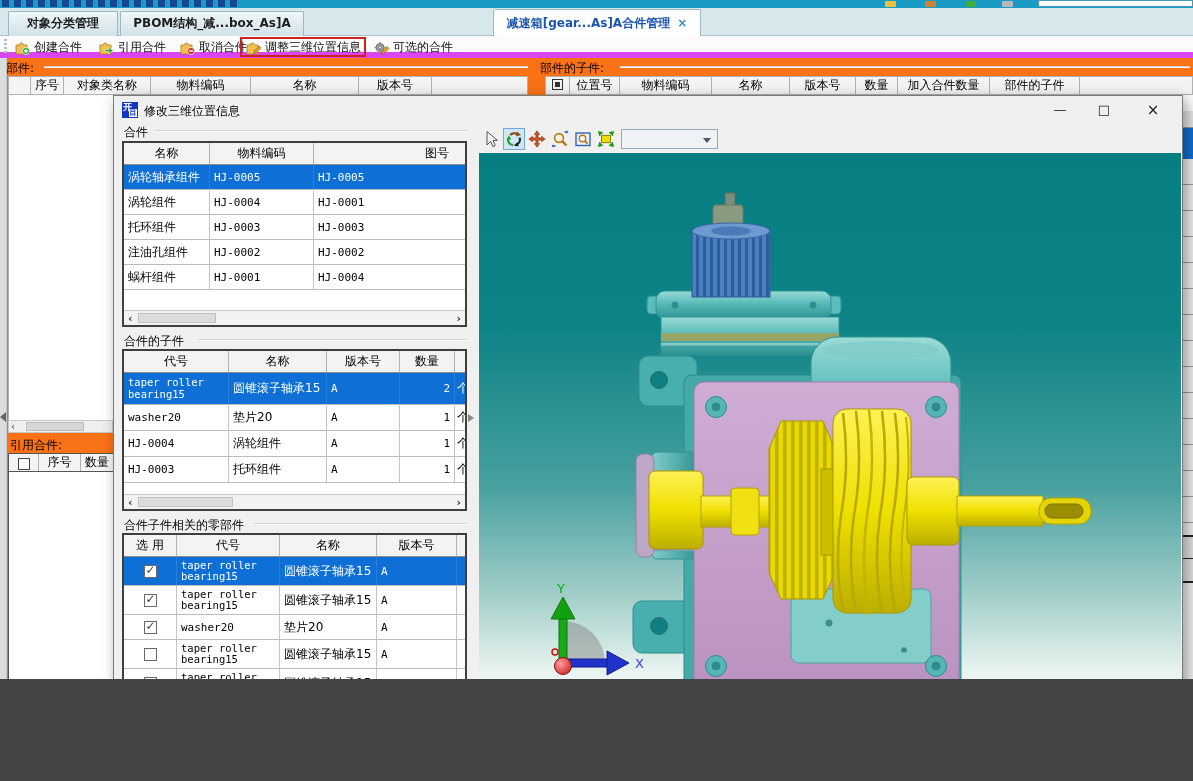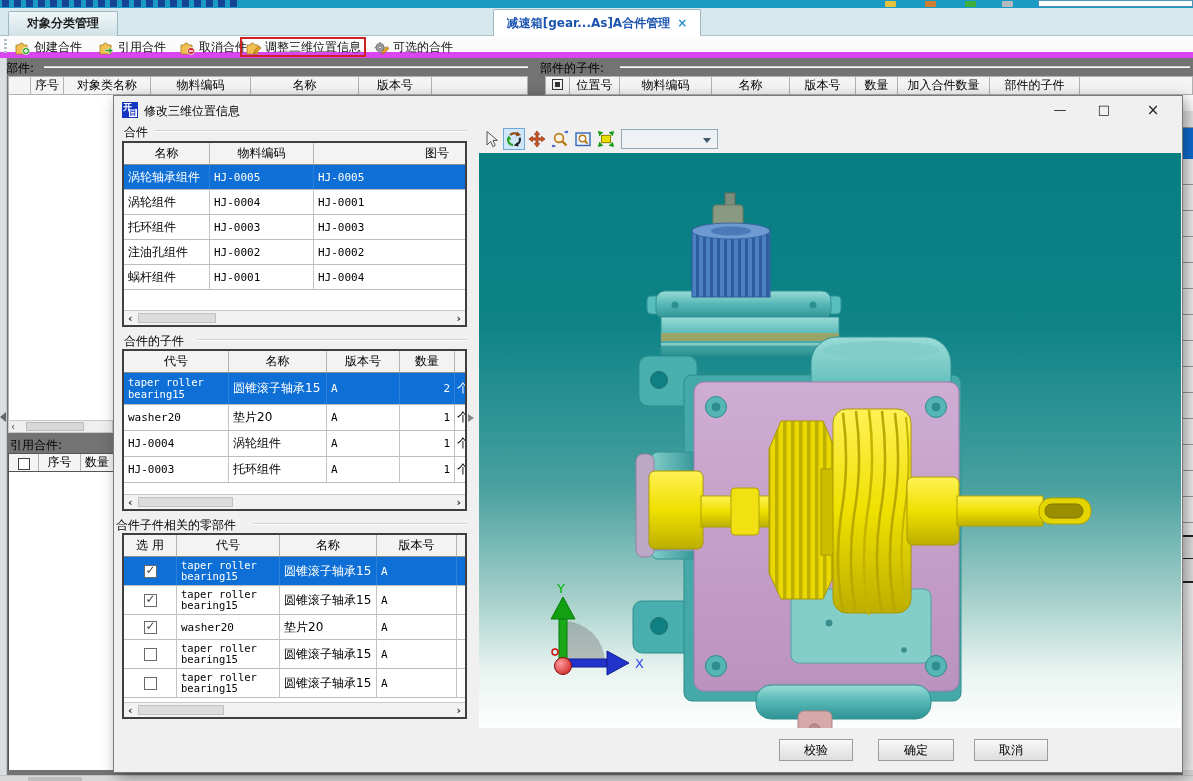--- a/index.html
+++ b/index.html
@@ -1,17 +1,17 @@
 <!DOCTYPE html>
 <html><head>
 <meta charset="utf-8">
 <style>
 *{box-sizing:border-box;margin:0;padding:0}
 body{margin:0;background:#444}
-.screen{position:relative;width:1193px;height:781px;background:#737373;overflow:hidden;
+.screen{position:relative;width:1193px;height:679px;background:#f97316;overflow:hidden;
   font-family:"DejaVu Sans","Liberation Sans",sans-serif;font-size:12px;color:#000}
 .abs{position:absolute}
 
 
 .titlebar{left:0;top:0;width:1193px;height:8px;background:#1a9bc3}
 .tb-marks{left:2px;top:0;width:240px;height:7px;
   background:repeating-linear-gradient(90deg,#16338f 0 7px,rgba(0,0,0,0) 7px 12px);opacity:.85}
 .tb-ico{top:1px;width:11px;height:6px;border-radius:1px}
 .tb-input{left:1038px;top:0;width:155px;height:7px;background:#fff;border:1px solid #4d94b5}
 
@@ -101,20 +101,21 @@
     <div class="abs tb-marks"></div>
     <div class="abs tb-ico" style="left:885px;background:#e5c23c"></div>
     <div class="abs tb-ico" style="left:925px;background:#d08030"></div>
     <div class="abs tb-ico" style="left:965px;background:#3fae3f"></div>
     <div class="abs tb-ico" style="left:1002px;background:#b3b9bd"></div>
     <div class="abs tb-input"></div>
   </div>
 
   <div class="abs tabbar">
     <div class="tab" style="left:8px;width:110px"><span>对象分类管理</span></div>
+    <div class="tab" style="left:120px;width:184px"><span>PBOM结构_减...box_As]A</span></div>
     <div class="tab active" style="left:493px;width:208px"><span>减速箱[gear...As]A合件管理</span><span class="x">×</span></div>
   </div>
 
   <div class="abs app-toolbar">
     <div class="abs grip"></div>
     <div class="titem" style="left:11px">
       <svg width="16" height="16" viewBox="0 0 16 16">
           <path d="M2 6 h3.4 a2 2 0 1 1 4 0 H13 v3.4 a2 2 0 1 0 0 4 V15 H2 Z" fill="#f0c050" stroke="#a87c20" stroke-width=".8"></path>
           <circle cx="12" cy="12" r="3.6" fill="#2aa52a" stroke="#fff" stroke-width=".7"></circle>
           <rect x="11.3" y="10" width="1.4" height="4" fill="#fff"></rect>
@@ -317,21 +318,21 @@
         <div class="td mono qty" style="width:55px">1</div>
         <div class="td" style="flex:1;border-right:none;padding:0 0 0 2px">个</div>
       </div>
       <div class="hs">
         <span class="ar" style="left:4px">‹</span>
           <span class="ar" style="right:4px">›</span>
         <div class="th2" style="left:14px;width:95px"></div>
       </div>
     </div>
 
-    <span class="grplabel" style="left:2px;top:421px">合件子件相关的零部件</span>
+    <span class="grplabel" style="left:10px;top:421px">合件子件相关的零部件</span>
     <div class="grpline" style="left:140px;top:427px;width:213px"></div>
     <div class="dtable" style="left:8px;top:437px;height:186px">
       <div class="thead">
         <div class="th" style="width:53px">选 用</div>
         <div class="th" style="width:103px">代号</div>
         <div class="th" style="width:97px">名称</div>
         <div class="th" style="width:80px">版本号</div>
         <div class="th" style="flex:1;border-right:none"></div>
       </div>
       <div class="trow sel" style="height:29px">

